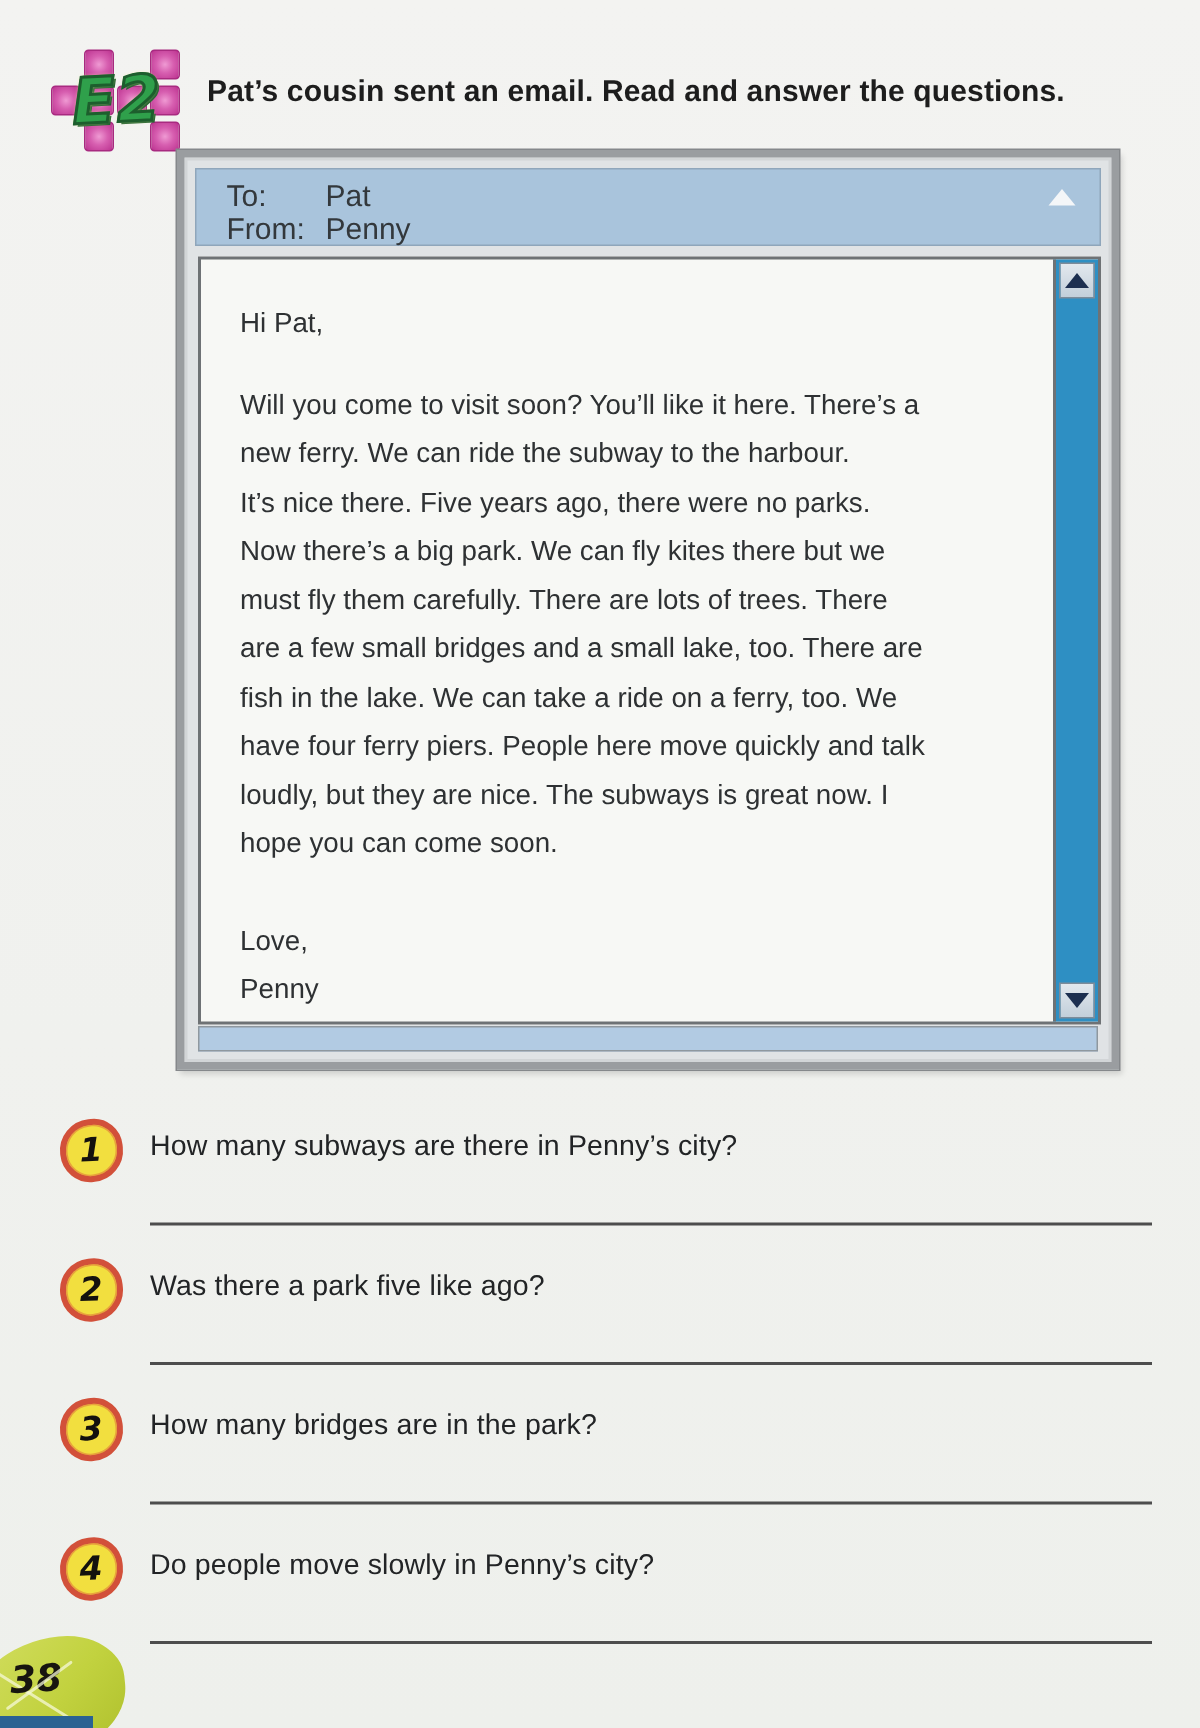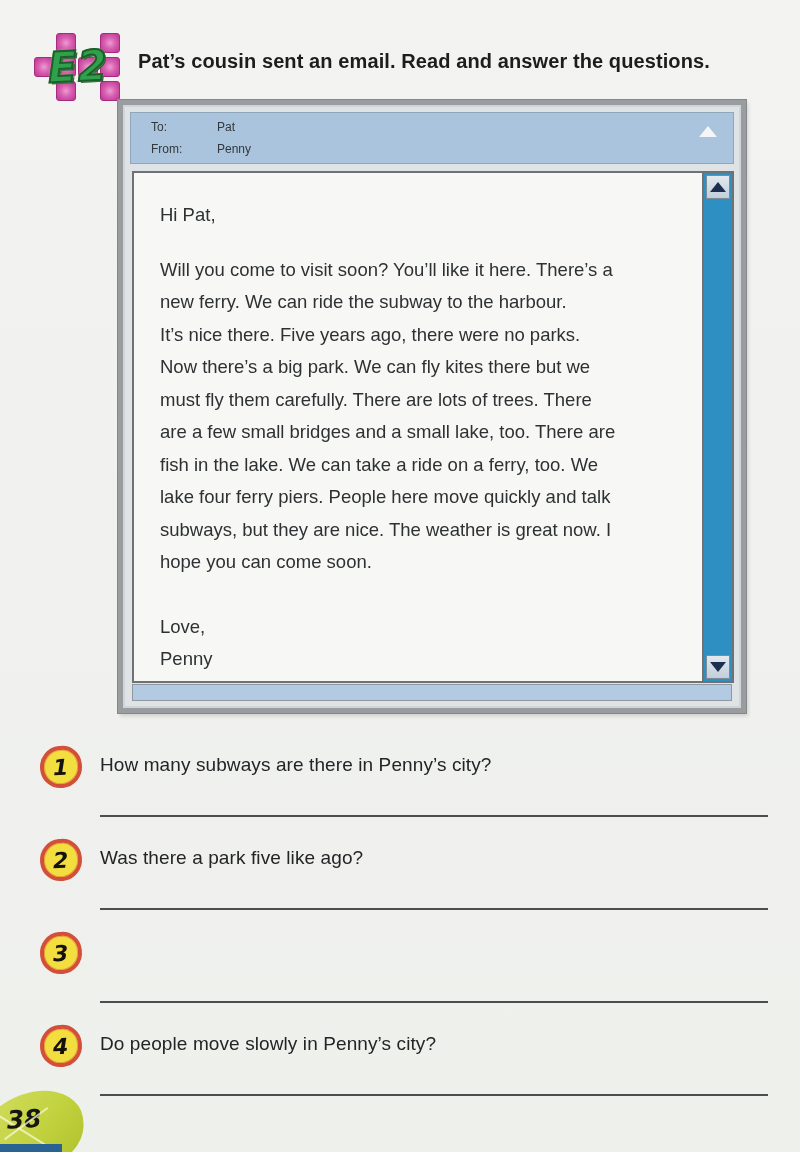--- a/index.html
+++ b/index.html
@@ -34,21 +34,21 @@
   .email-window {
     position:absolute; left:118px; top:100px; width:628px; height:613px;
     background:#e0e3e5;
     border:5px solid #9a9da0;
     box-shadow: inset 0 0 0 2px #d2d5d7, 0 0 0 1px #85888b, 2px 3px 4px rgba(0,0,0,0.15);
   }
   .email-header {
     position:absolute; left:7px; right:7px; top:7px; height:52px;
     background:#a9c4dc; border:1px solid #8fa6bb;
   }
-  .hdr-row { position:absolute; left:20px; font-size:12px; color:#33383c; }
+  .hdr-row { position:absolute; left:20px; font-size:20px; color:#33383c; }
   .hdr-row.to { top:7px; } .hdr-row.from { top:29px; }
   .hdr-lbl { display:inline-block; width:66px; }
   .hdr-arrow {
     position:absolute; right:16px; top:13px; width:0; height:0;
     border-left:9px solid transparent; border-right:9px solid transparent;
     border-bottom:11px solid #f4f6f8; cursor:pointer;
   }
 
   .email-body-wrap {
     position:absolute; left:9px; right:7px; top:66px; height:512px;
@@ -145,22 +145,22 @@
     <div class="email-body-wrap">
       <div class="email-text">
         <div class="line greeting">Hi Pat,</div>
         <div class="line">Will you come to visit soon? You’ll like it here. There’s a</div>
         <div class="line">new ferry. We can ride the subway to the harbour.</div>
         <div class="line">It’s nice there. Five years ago, there were no parks.</div>
         <div class="line">Now there’s a big park. We can fly kites there but we</div>
         <div class="line">must fly them carefully. There are lots of trees. There</div>
         <div class="line">are a few small bridges and a small lake, too. There are</div>
         <div class="line">fish in the lake. We can take a ride on a ferry, too. We</div>
-        <div class="line">lake four ferry piers. People here move quickly and talk</div>
-        <div class="line">subways, but they are nice. The weather is great now. I</div>
+        <div class="line">have four ferry piers. People here move quickly and talk</div>
+        <div class="line">loudly, but they are nice. The subways is great now. I</div>
         <div class="line">hope you can come soon.</div>
         <div class="line closing-block">Love,</div>
         <div class="line">Penny</div>
       </div>
 
       <div class="scrollbar">
         <div class="scroll-btn up">
           <span class="tri-up"></span>
         </div>
         <div class="scroll-btn down">
@@ -185,20 +185,21 @@
         <span class="q-num">2</span>
       </div>
     <div class="q-text">Was there a park five like ago?</div>
     <div class="answer-line"></div>
   </div>
 
   <div class="question-row q3">
     <div class="q-badge">
         <span class="q-num">3</span>
       </div>
+    <div class="q-text">How many bridges are in the park?</div>
     <div class="answer-line"></div>
   </div>
 
   <div class="question-row q4">
     <div class="q-badge">
         <span class="q-num">4</span>
       </div>
     <div class="q-text">Do people move slowly in Penny’s city?</div>
     <div class="answer-line"></div>
   </div>

